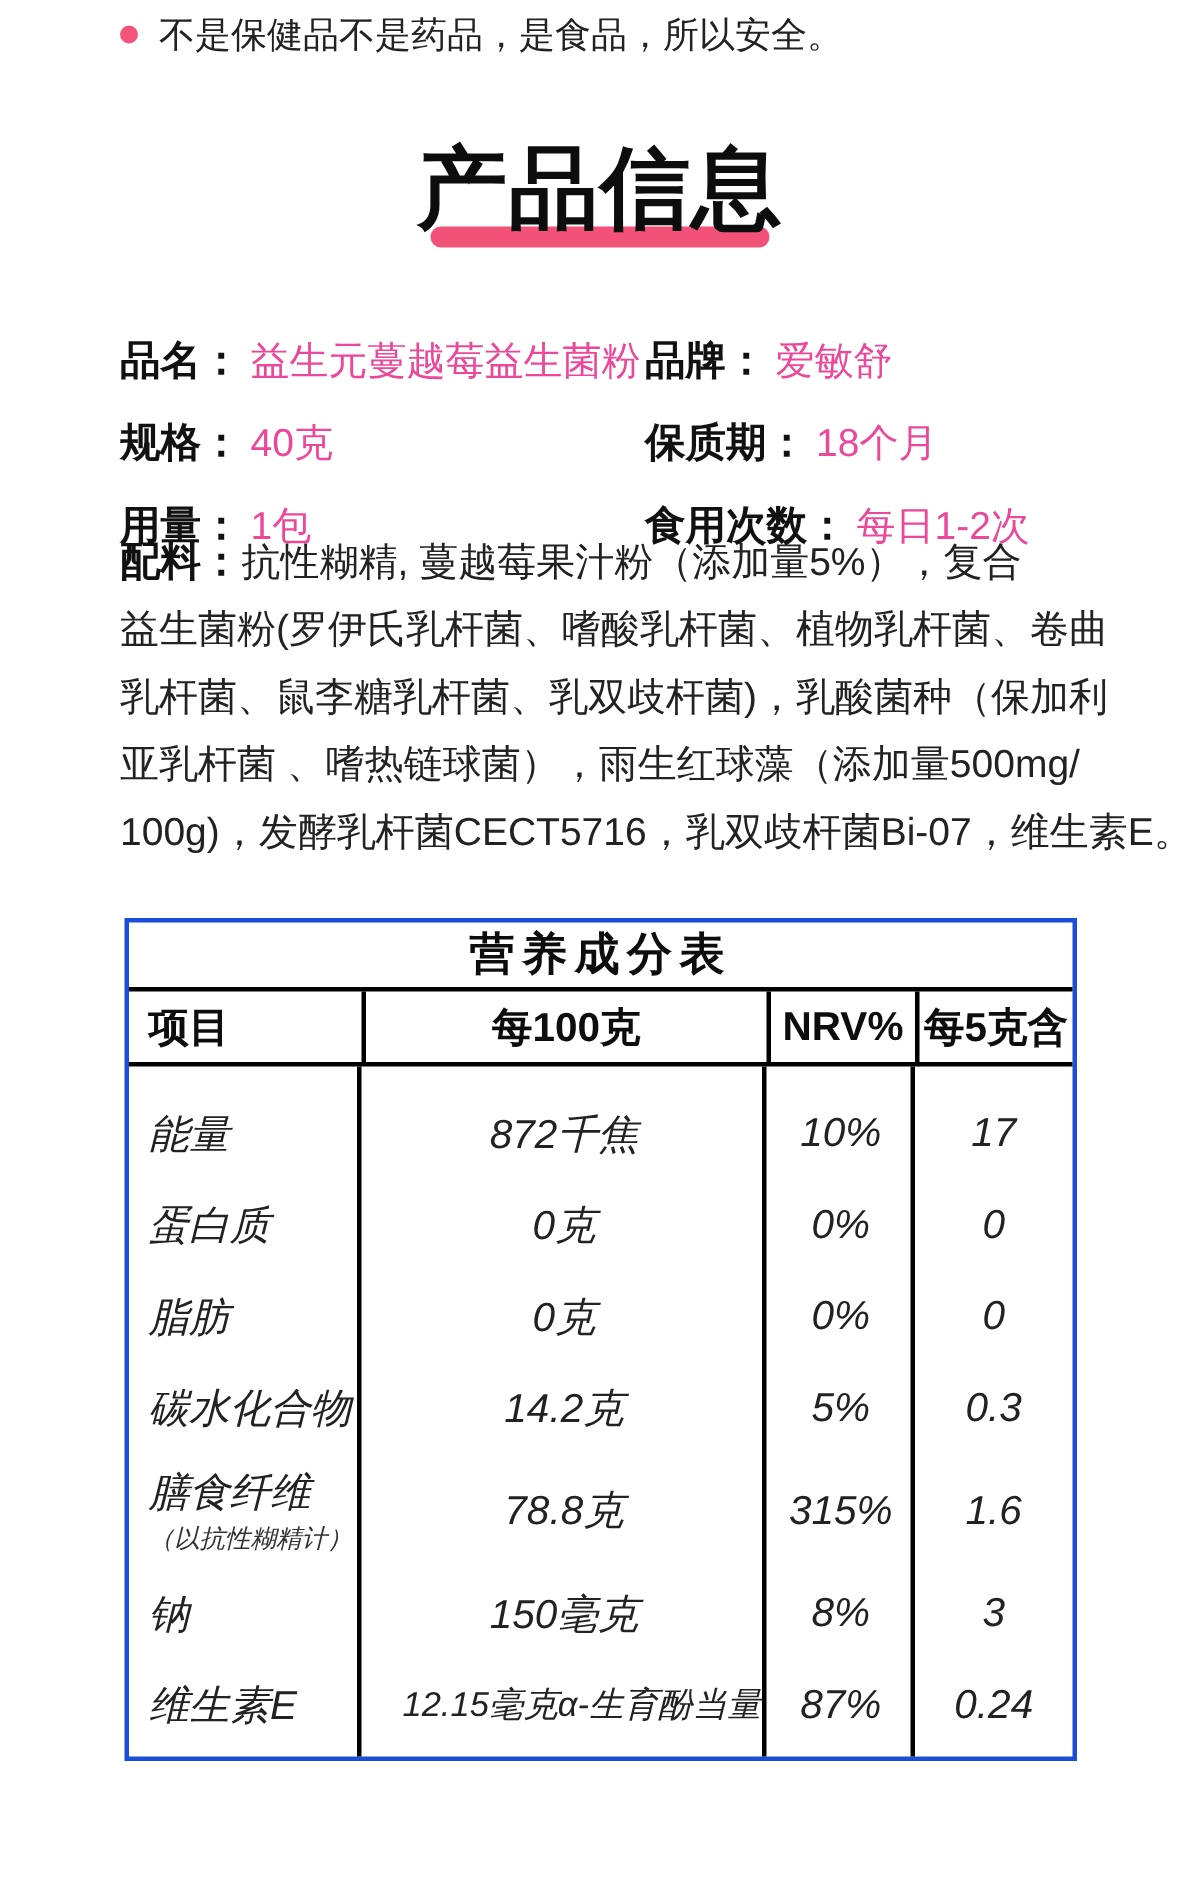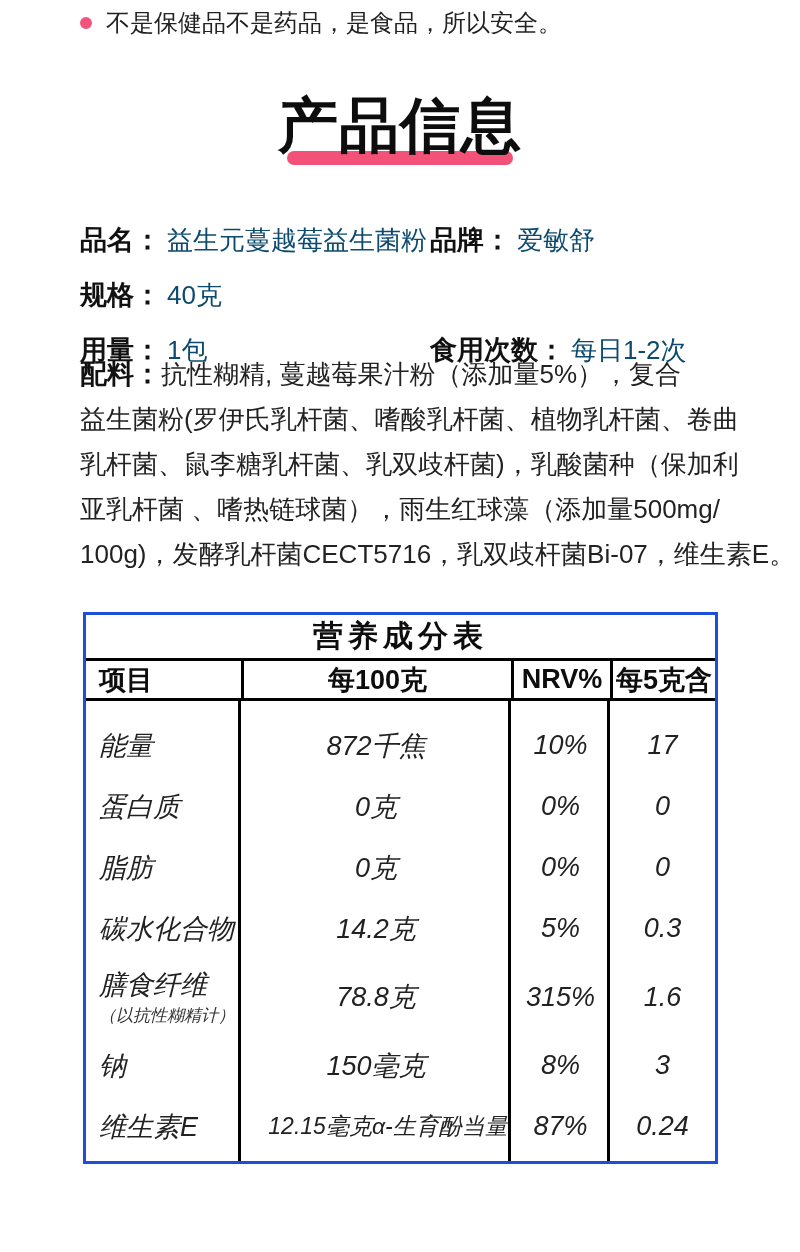--- a/index.html
+++ b/index.html
@@ -45,21 +45,21 @@
     background:#F25278; border-radius:8px;
   }
 
   
   .info { position:absolute; top:212px; left:80px; width:680px; }
   .info-row { display:flex; align-items:center; height:55px; }
   .info-cell { display:flex; align-items:baseline; }
   .info-cell.left { width:350px; flex:0 0 350px; }
   .info-cell.right { flex:1; }
   .lab { font-size:27px; font-weight:700; color:#111; white-space:nowrap; }
-  .val { font-size:26px; font-weight:400; color:#0c4a6e; margin-left:6px; white-space:nowrap; }
+  .val { font-size:26px; font-weight:400; color:#ec4899; margin-left:6px; white-space:nowrap; }
 
   
   .ingredients {
     position:absolute; top:352px; left:80px; width:690px;
     font-size:26px; line-height:45px; color:#222;
   }
   .ingredients .lab { font-size:27px; }
   .ing-line { white-space:nowrap; }
 
   
@@ -69,21 +69,21 @@
     border:3px solid #1d4ed8;
   }
   .t-title {
     height:46px;
     border-bottom:3px solid #000;
     display:flex; align-items:center; justify-content:center;
     font-size:30px; font-weight:700; letter-spacing:5px; color:#0d0d0d;
   }
   .t-head {
     display:grid; grid-template-columns:155px 270px 99px 1fr;
-    height:40px;
+    height:50px;
     border-bottom:3px solid #000;
   }
   .t-head .hcell {
     display:flex; align-items:center; justify-content:center;
     border-left:3px solid #000;
     font-size:27px; font-weight:700; color:#0d0d0d;
   }
   .t-head .hcell:first-child { border-left:none; justify-content:flex-start; padding-left:13px; }
 
   .t-body { position:relative; padding:14px 0 4px 0; }
@@ -137,20 +137,24 @@
       <div class="info-cell right">
         <span class="lab">品牌：</span>
         <span class="val">爱敏舒</span>
       </div>
     </div>
     <div class="info-row">
       <div class="info-cell left">
         <span class="lab">规格：</span>
         <span class="val">40克</span>
       </div>
+      <div class="info-cell right">
+        <span class="lab">保质期：</span>
+        <span class="val">18个月</span>
+      </div>
     </div>
     <div class="info-row">
       <div class="info-cell left">
         <span class="lab">用量：</span>
         <span class="val">1包</span>
       </div>
       <div class="info-cell right">
         <span class="lab">食用次数：</span>
         <span class="val">每日1-2次</span>
       </div>

